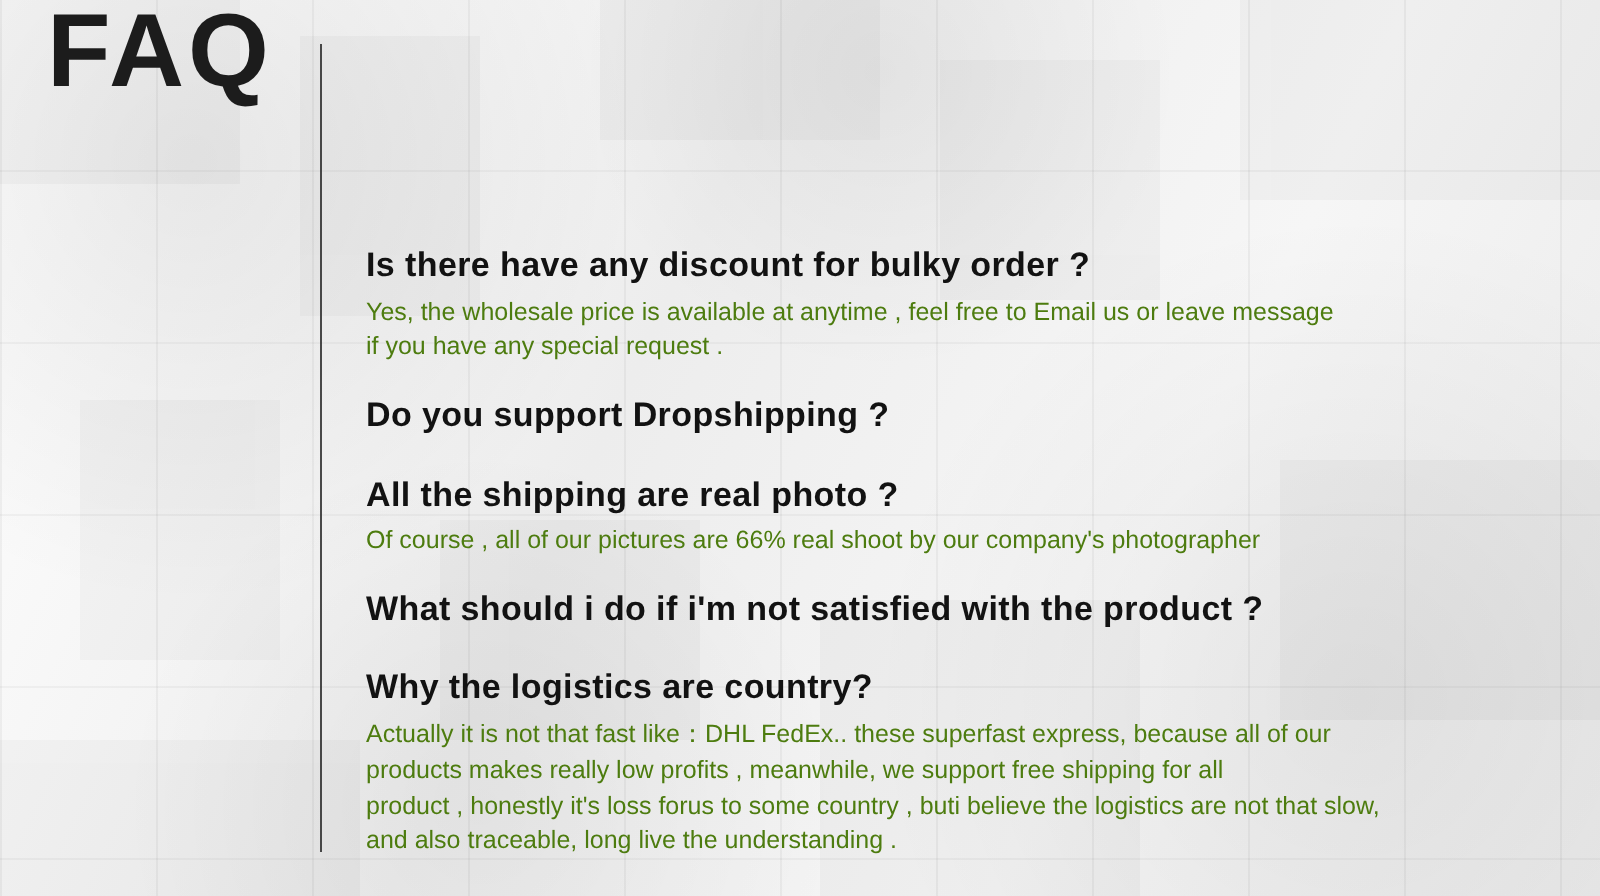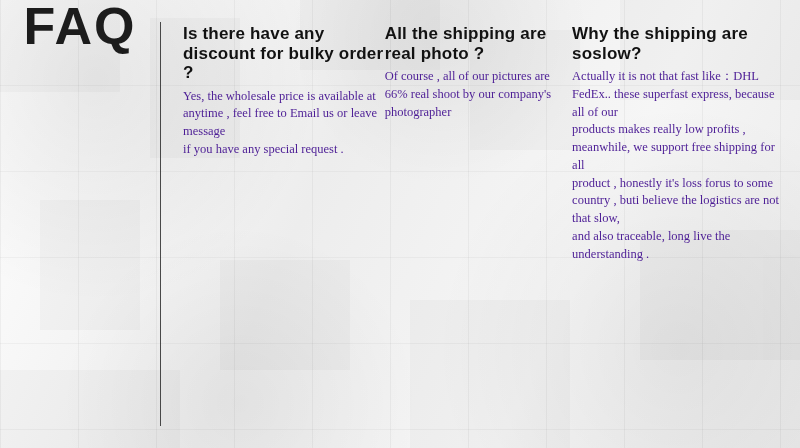--- a/index.html
+++ b/index.html
@@ -77,40 +77,40 @@
     background: #2b2b2b;
     opacity: 0.85;
   }
 
   
   #faq-list {
     flex: 1 1 auto;
     height: 100%;
     padding: 24px 14px 18px 22px;
     display: flex;
-    flex-direction: row;
-    justify-content: space-between;
+    flex-direction: column;
+    justify-content: flex-end;
   }
 
   .faq-item { margin-bottom: 15px; }
   .faq-item:last-child { margin-bottom: 0; }
 
   .faq-q {
     font-family: "Liberation Sans", sans-serif;
     font-weight: bold;
     font-size: 17px;
     color: #121212;
     letter-spacing: 0.2px;
     margin: 0 0 5px 0;
     line-height: 1.15;
   }
   .faq-a {
-    font-family: Liberation Serif, serif;
+    font-family: Liberation Sans, sans-serif;
     font-size: 12.5px;
-    color: #4c1d95;
+    color: #4d7c0f;
     line-height: 1.42;
     margin: 0;
     white-space: pre-line;
   }
 </style>
 </head>
 <body>
 
 <div id="bg-texture"></div>
 <div id="bg-blocks">
@@ -136,32 +136,34 @@
 
   <div id="faq-list">
 
     <div class="faq-item">
       <p class="faq-q">Is there have any discount for bulky order ?</p>
       <p class="faq-a">Yes,  the wholesale price is available at anytime ,  feel free to Email us or leave message
 if you have any special request .</p>
     </div>
 
     <div class="faq-item">
+      <p class="faq-q">Do you support Dropshipping ?</p>
     </div>
 
     <div class="faq-item">
       <p class="faq-q">All the shipping are real photo ?</p>
       <p class="faq-a">Of course ,  all of our pictures are 66% real shoot by our company's photographer</p>
     </div>
 
     <div class="faq-item">
+      <p class="faq-q">What should i do if i'm not satisfied with the product ?</p>
     </div>
 
     <div class="faq-item">
-      <p class="faq-q">Why the shipping are soslow?</p>
+      <p class="faq-q">Why the logistics are country?</p>
       <p class="faq-a">Actually it is not that fast like：DHL FedEx.. these superfast express,   because all of our
 products makes really low profits ,  meanwhile,   we support free shipping for all
 product ,  honestly it's loss forus to some country ,  buti believe the logistics are not that slow,
 and also traceable,   long live the understanding .</p>
     </div>
 
   </div>
 </div>
 
 </body></html>

